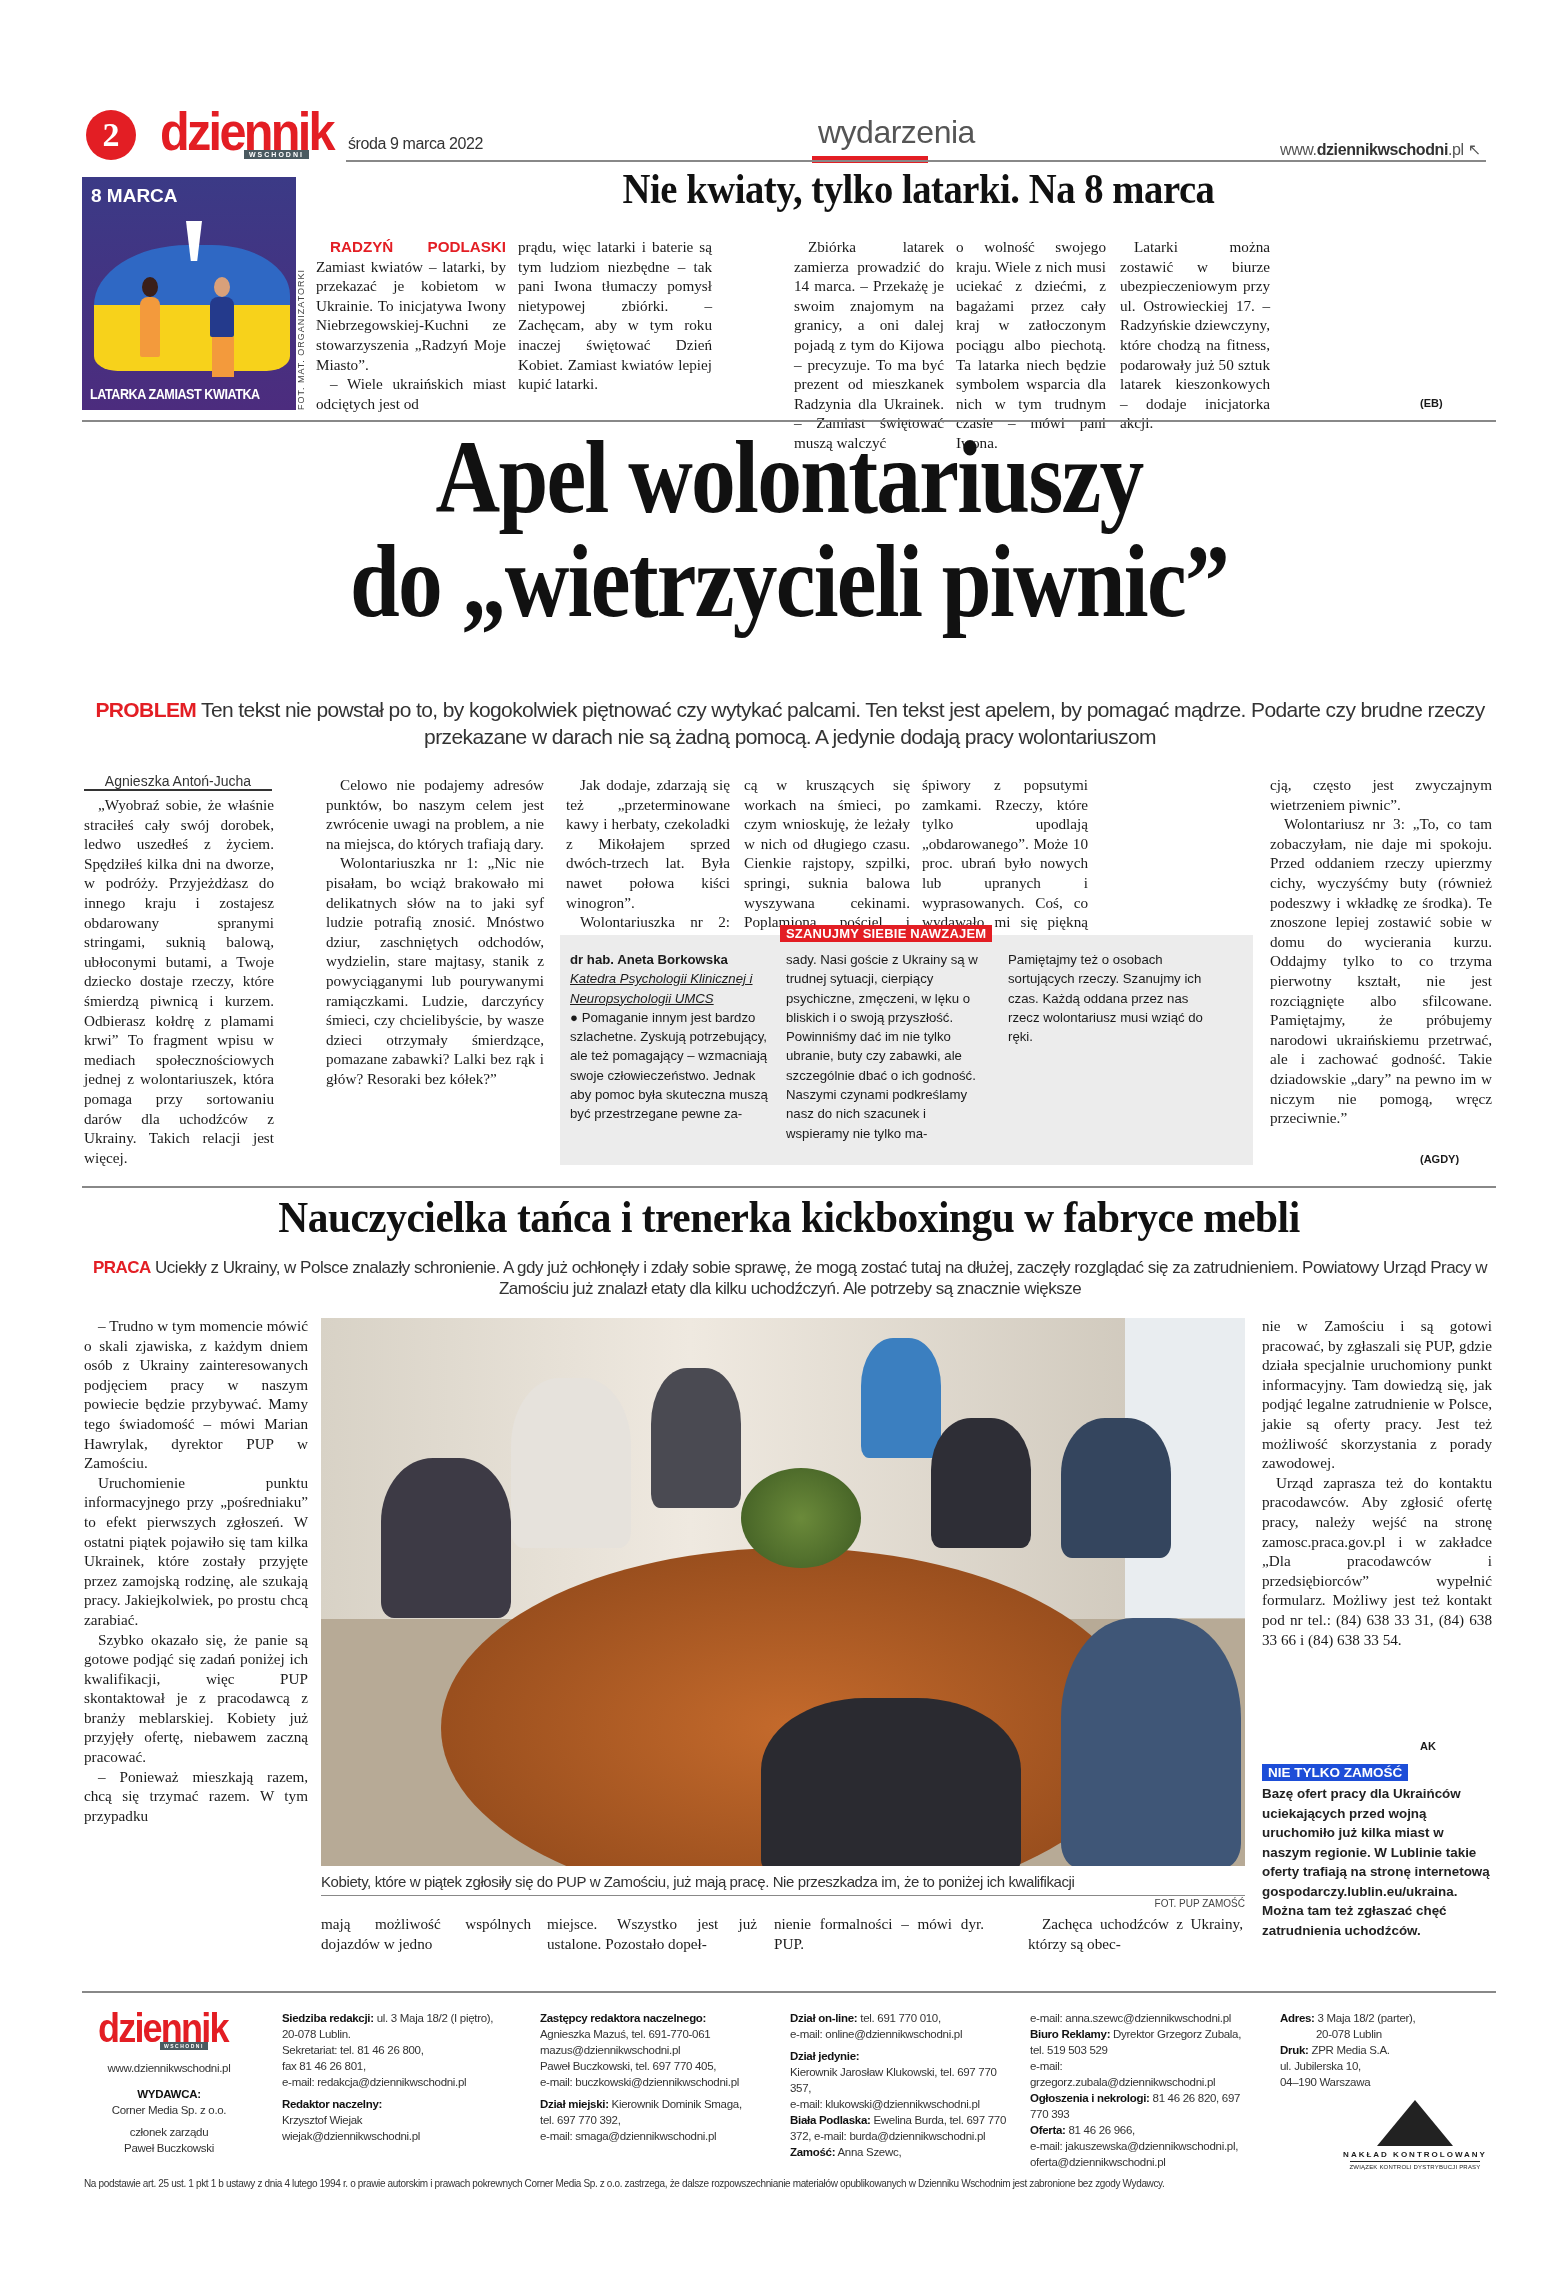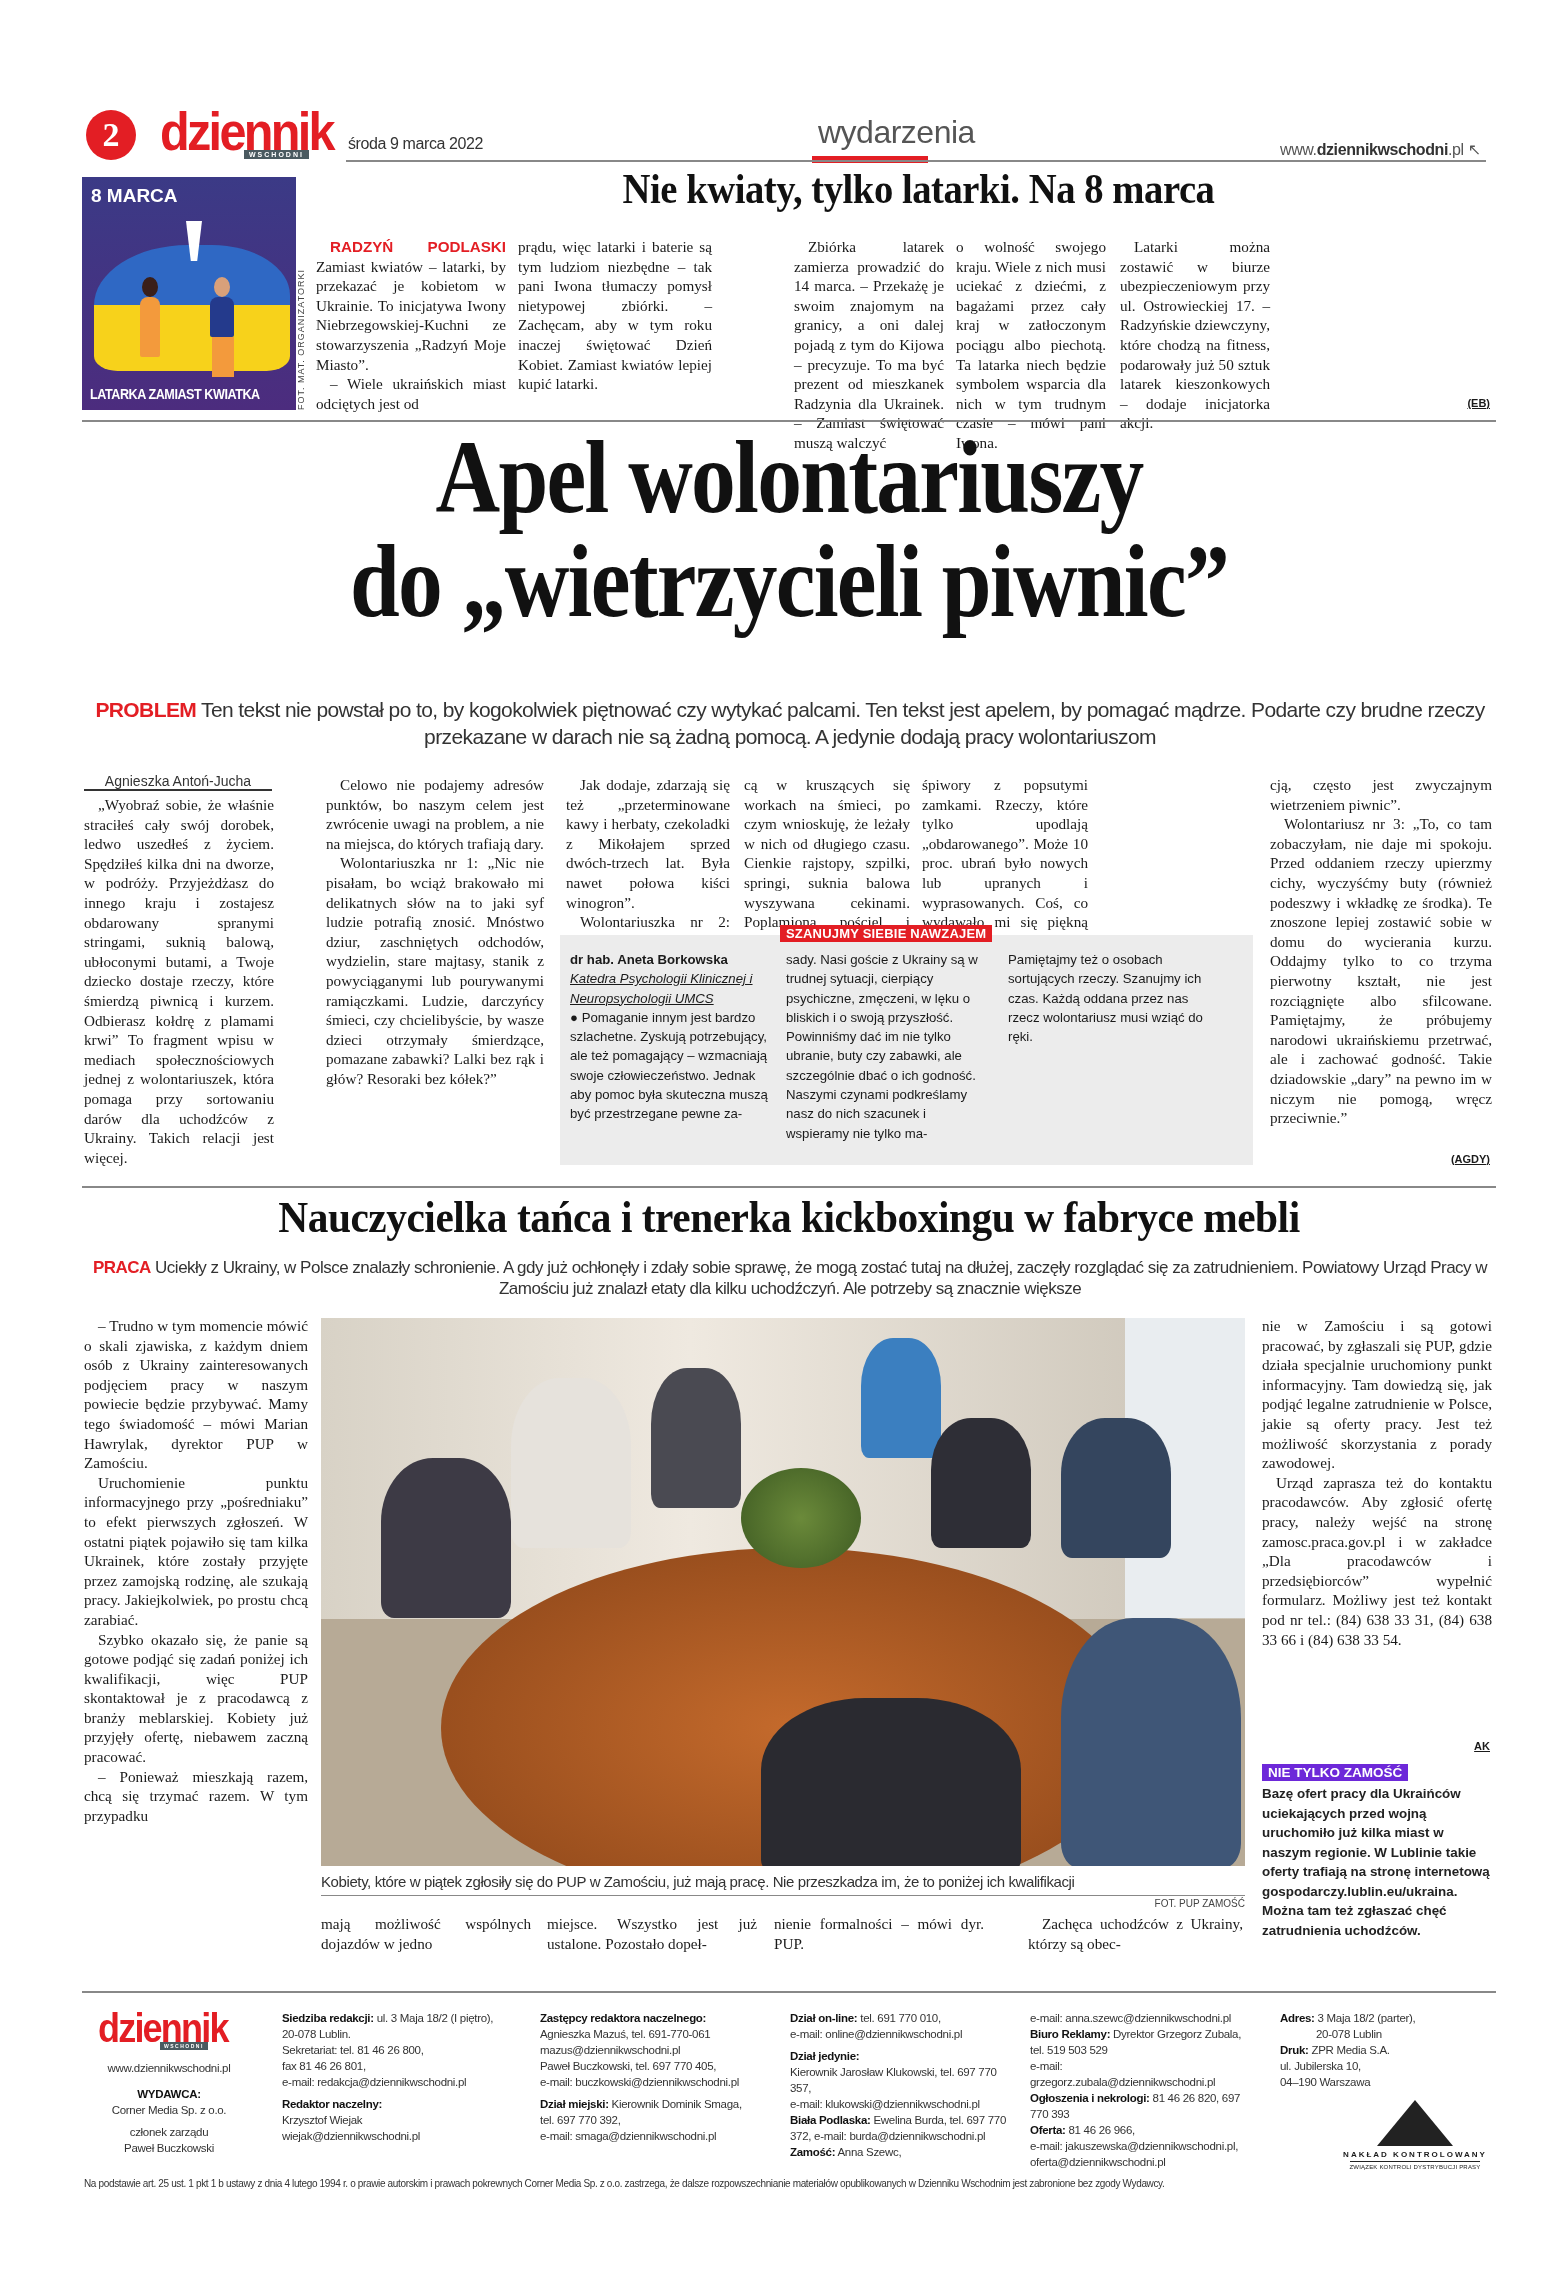--- a/index.html
+++ b/index.html
@@ -30,21 +30,21 @@
   .poster-man-head { position: absolute; left: 132px; top: 100px; width: 16px; height: 20px; background: #d9a07a; border-radius: 50%; }
   .poster-beam { position: absolute; left: 104px; top: 44px; width: 16px; height: 40px; background: #fff; clip-path: polygon(0 0, 100% 0, 70% 100%, 30% 100%); }
   .poster-caption { position: absolute; left: 8px; bottom: 8px; color: #fff; font: 700 14px "Liberation Sans", sans-serif; letter-spacing: -0.5px; transform: scaleX(0.9); transform-origin: left; white-space: nowrap; }
   .photo-credit-vert { left: 296px; top: 410px; transform: rotate(-90deg); transform-origin: left top; font: 9px "Liberation Sans", sans-serif; color: #444; letter-spacing: 1px; white-space: nowrap; }
 
   .h-a1 { left: 346px; top: 165px; width: 1145px; text-align: center; font: 700 42px "Liberation Serif", serif; letter-spacing: -0.5px; color: #111; transform: scaleX(0.92); }
   .col { font-size: 15.2px; line-height: 19.6px; color: #1a1a1a; text-align: justify; hyphens: manual; font-family: "Liberation Serif", serif; }
   .col p { text-indent: 14px; }
   .col p.noind { text-indent: 0; }
   .kicker { color: #e31e24; font-family: "Liberation Sans", sans-serif; font-weight: 700; }
-  .sig { text-align: right; font: 700 11px "Liberation Sans", sans-serif; text-decoration: underline; }
+  .sig { font: 700 11px "Liberation Sans", sans-serif; }
 
   .rule-thick { height: 2px; background: #888; }
 
   
   .h-a2 { left: 82px; top: 425px; width: 1414px; text-align: center; font: 700 104px/1.0 "Liberation Serif", serif; letter-spacing: -2px; color: #111; transform: scaleX(0.86); }
   .lede { left: 90px; top: 696px; width: 1400px; text-align: center; font: 21px/27px "Liberation Sans", sans-serif; color: #333; letter-spacing: -0.6px; }
   .lede .kw { color: #e31e24; font-weight: 700; }
   .byline { left: 84px; top: 773px; width: 188px; font: 14px "Liberation Sans", sans-serif; color: #333; border-bottom: 2px solid #333; text-align: center; }
 
   .box { left: 560px; top: 935px; width: 693px; height: 230px; background: #ececec; }
@@ -61,21 +61,21 @@
   .photo { left: 321px; top: 1318px; width: 924px; height: 548px; overflow: hidden; background: #b7aa96; }
   .photo .wall { position: absolute; left: 0; top: 0; width: 100%; height: 55%; background: linear-gradient(90deg, #d8d2c6, #efe9e0 40%, #c9c2b5); }
   .photo .window { position: absolute; right: 0; top: 0; width: 120px; height: 300px; background: #e9edf0; }
   .photo .table { position: absolute; left: 120px; top: 230px; width: 700px; height: 360px; border-radius: 50%; background: radial-gradient(ellipse at center, #c46a2c, #9a4f1e 70%); }
   .photo .person { position: absolute; border-radius: 40% 40% 10% 10%; }
   .photo .plant { position: absolute; left: 420px; top: 150px; width: 120px; height: 100px; border-radius: 50%; background: radial-gradient(circle, #6b8a3a, #3d5a22); }
   .caption { left: 321px; top: 1873px; width: 924px; font: 15px "Liberation Sans", sans-serif; color: #333; letter-spacing: -0.4px; white-space: nowrap; overflow: hidden; }
   .caption-rule { left: 321px; top: 1895px; width: 924px; height: 1px; background: #888; }
   .credit { left: 1100px; top: 1898px; width: 145px; text-align: right; font: 10px "Liberation Sans", sans-serif; color: #444; }
 
-  .side-tag { left: 1262px; top: 1764px; background: #6d28d9; color: #fff; font: 700 13.5px "Liberation Sans", sans-serif; padding: 1px 6px; }
+  .side-tag { left: 1262px; top: 1764px; background: #1d4ed8; color: #fff; font: 700 13.5px "Liberation Sans", sans-serif; padding: 1px 6px; }
   .side-text { left: 1262px; top: 1784px; width: 232px; font: 700 13.4px/19.5px "Liberation Sans", sans-serif; color: #222; }
 
   
   .foot-rule { left: 82px; top: 1991px; width: 1414px; height: 2px; background: #888; }
   .foot { font: 11.5px/16px "Liberation Sans", sans-serif; color: #333; letter-spacing: -0.3px; }
   .foot b { color: #111; }
   .foot-logo-word { font: 900 40px/1 "Liberation Sans", sans-serif; color: #e31e24; letter-spacing: -2px; transform: scaleX(0.9); transform-origin: left; display: block; }
   .foot-logo-sub { position: absolute; left: 62px; top: 34px; background: #4a5a60; color: #fff; font: 700 5px "Liberation Sans", sans-serif; letter-spacing: 1.5px; padding: 1px 4px; }
   .legal { left: 84px; top: 2178px; width: 1280px; font: 10px "Liberation Sans", sans-serif; color: #333; letter-spacing: -0.35px; white-space: nowrap; }
   .badge { left: 1340px; top: 2100px; width: 150px; text-align: center; }

